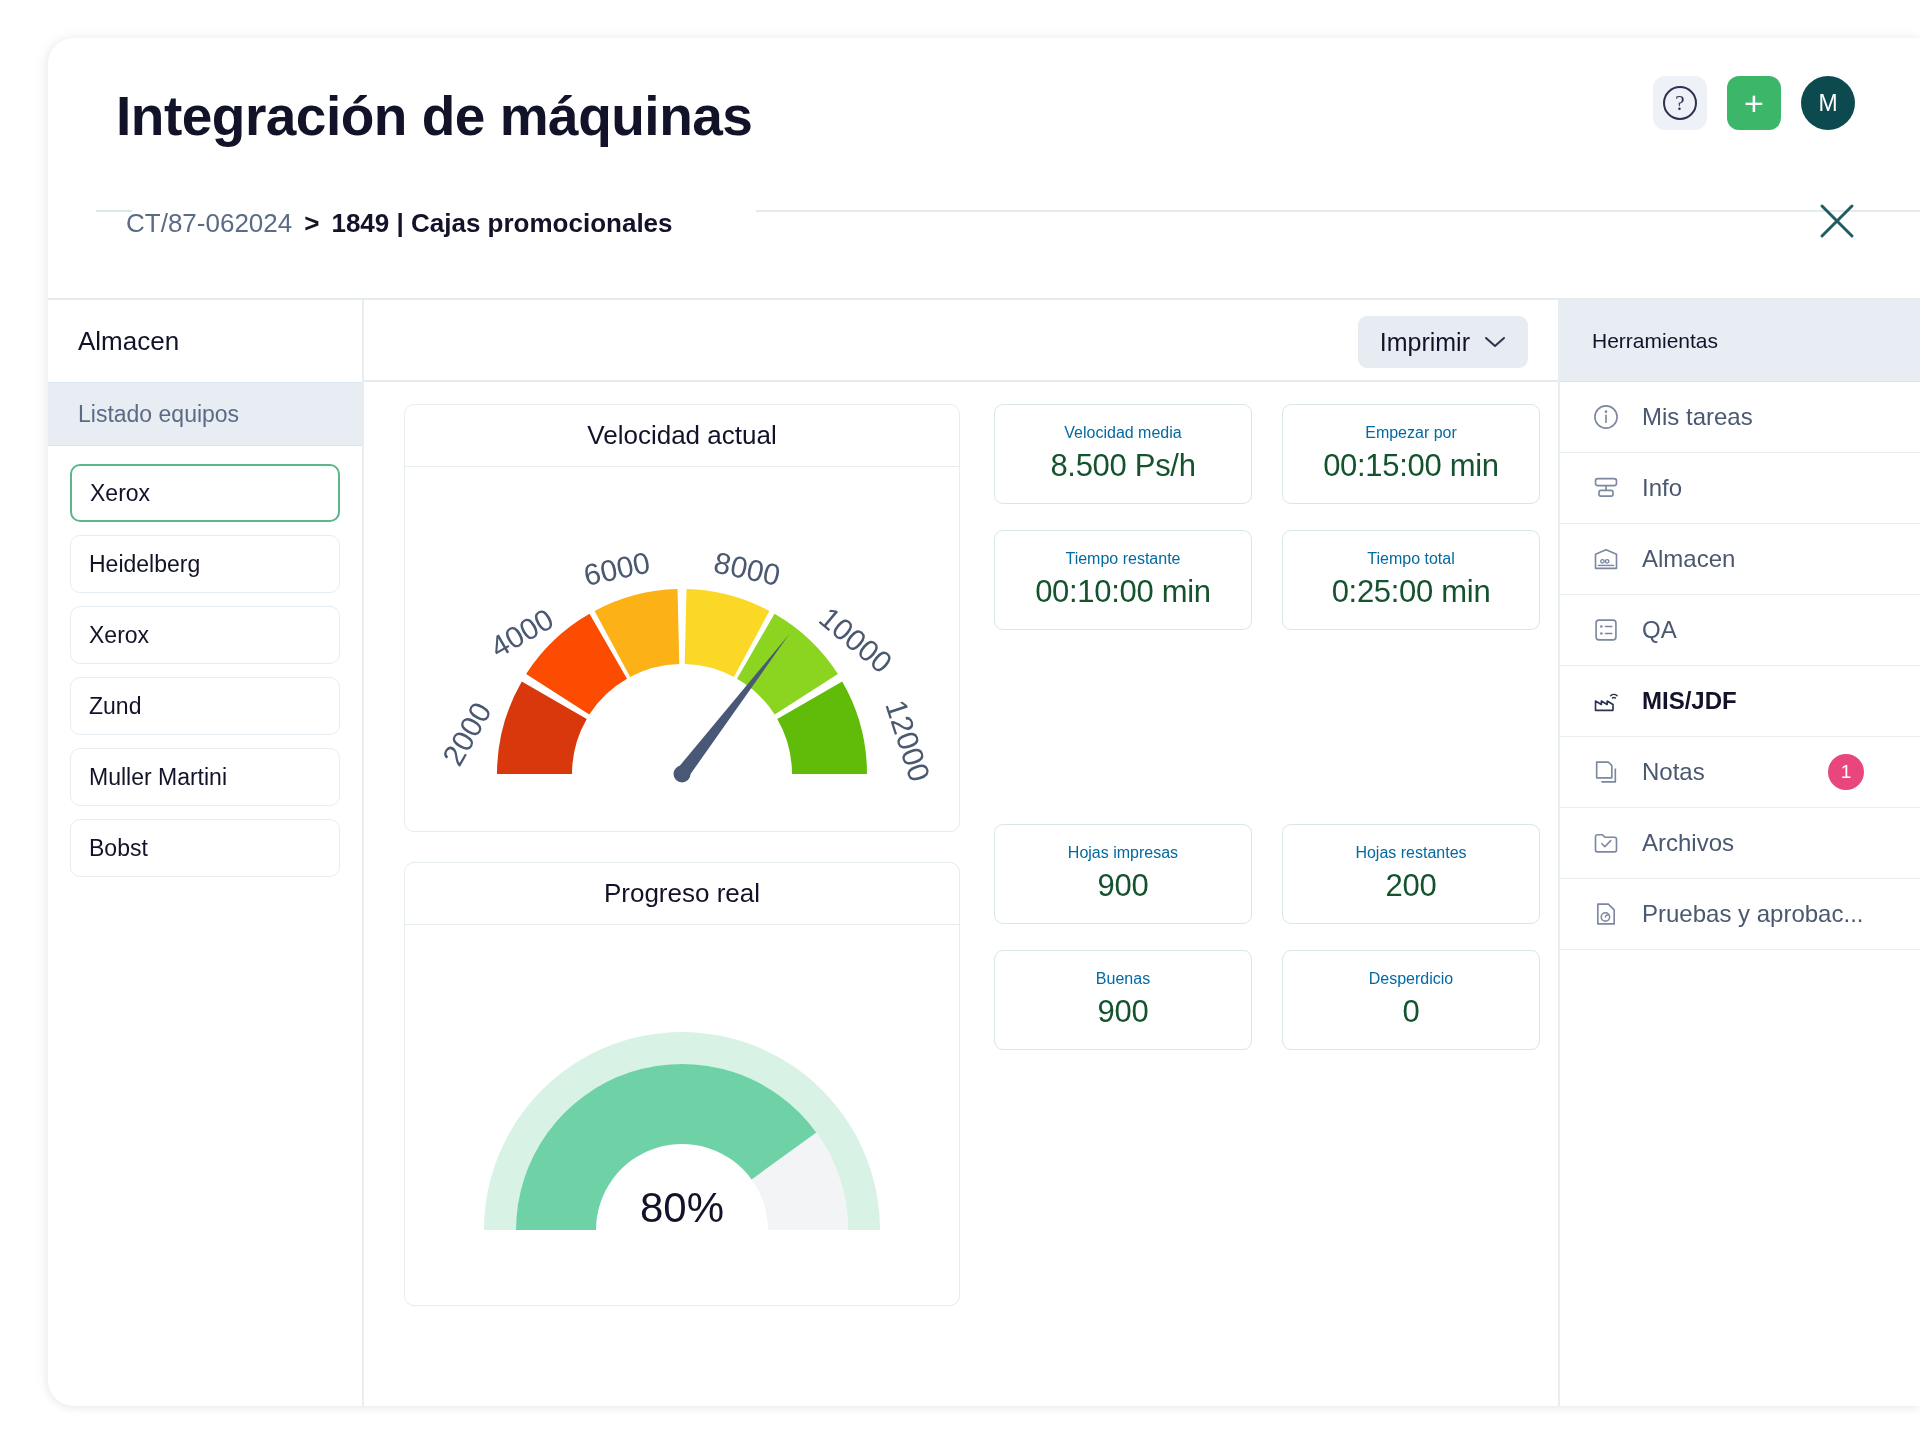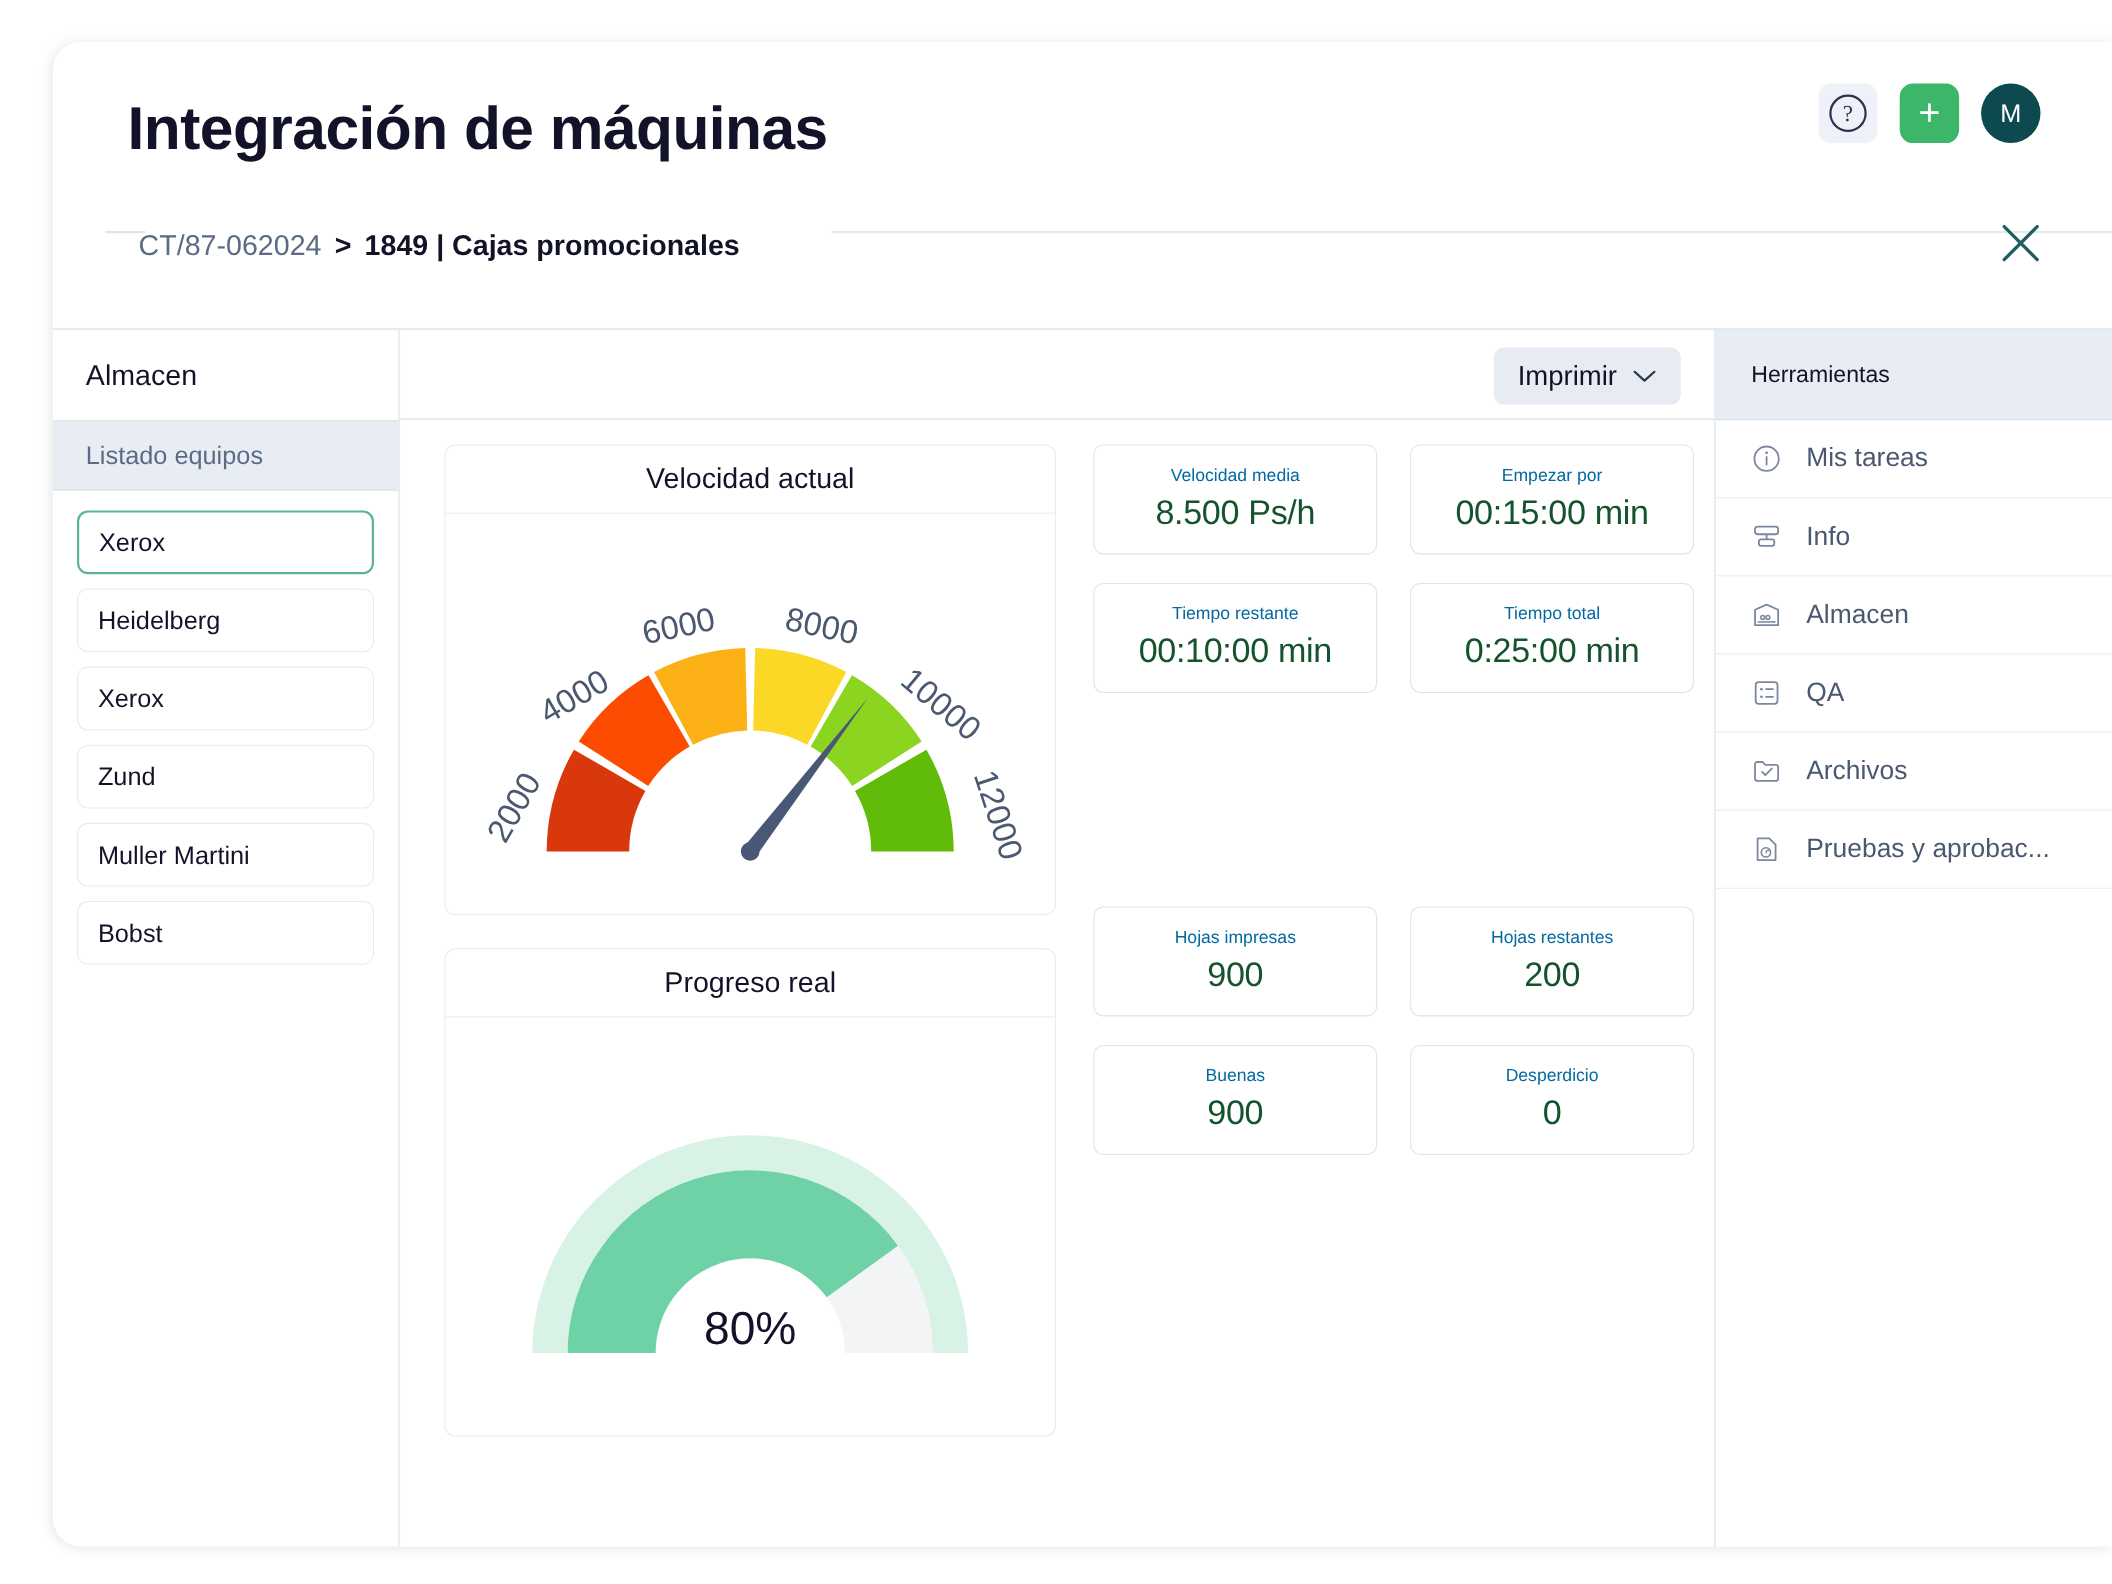--- a/index.html
+++ b/index.html
@@ -483,21 +483,37 @@
         <svg class="tool-icon" viewBox="0 0 24 24">
           <rect x="3.5" y="3.5" width="17" height="17" rx="2.4" fill="none" stroke="#7b88a0" stroke-width="1.4"></rect>
           <circle cx="8" cy="9" r="1.1" fill="#7b88a0"></circle>
           <circle cx="8" cy="15" r="1.1" fill="#7b88a0"></circle>
           <line x1="11.5" y1="9" x2="17" y2="9" stroke="#7b88a0" stroke-width="1.3" stroke-linecap="round"></line>
           <line x1="11.5" y1="15" x2="17" y2="15" stroke="#7b88a0" stroke-width="1.3" stroke-linecap="round"></line>
         </svg>
         <span>QA</span>
       </div>
 
-
+      <div class="tool-item active">
+        <svg class="tool-icon" viewBox="0 0 24 24">
+          <path d="M3 20 V12 L8 15 V12 L13 15 V12 L18 15 V20 Z" fill="none" stroke="#2c3250" stroke-width="1.4" stroke-linejoin="round"></path>
+          <path d="M16 7.5 a4 4 0 0 1 5.5 0" fill="none" stroke="#2c3250" stroke-width="1.3" stroke-linecap="round"></path>
+          <path d="M17.6 9.4 a2 2 0 0 1 2.4 0" fill="none" stroke="#2c3250" stroke-width="1.3" stroke-linecap="round"></path>
+        </svg>
+        <span>MIS/JDF</span>
+      </div>
+
+      <div class="tool-item">
+        <svg class="tool-icon" viewBox="0 0 24 24">
+          <path d="M4 3.5 H14 L17 6.5 V17 H4 Z" fill="none" stroke="#7b88a0" stroke-width="1.4" stroke-linejoin="round"></path>
+          <path d="M8 20.5 H20 V9" fill="none" stroke="#7b88a0" stroke-width="1.4" stroke-linejoin="round"></path>
+        </svg>
+        <span>Notas</span>
+        <span class="tool-badge">1</span>
+      </div>
 
       <div class="tool-item">
         <svg class="tool-icon" viewBox="0 0 24 24">
           <path d="M3 6.5 a1.6 1.6 0 0 1 1.6 -1.6 H9 l2 2.2 h8.4 a1.6 1.6 0 0 1 1.6 1.6 V18 a1.6 1.6 0 0 1 -1.6 1.6 H4.6 A1.6 1.6 0 0 1 3 18 Z" fill="none" stroke="#7b88a0" stroke-width="1.4" stroke-linejoin="round"></path>
           <polyline points="8.5,12.6 11,15.2 16,10" fill="none" stroke="#7b88a0" stroke-width="1.4" stroke-linecap="round" stroke-linejoin="round"></polyline>
         </svg>
         <span>Archivos</span>
       </div>
 
       <div class="tool-item">

